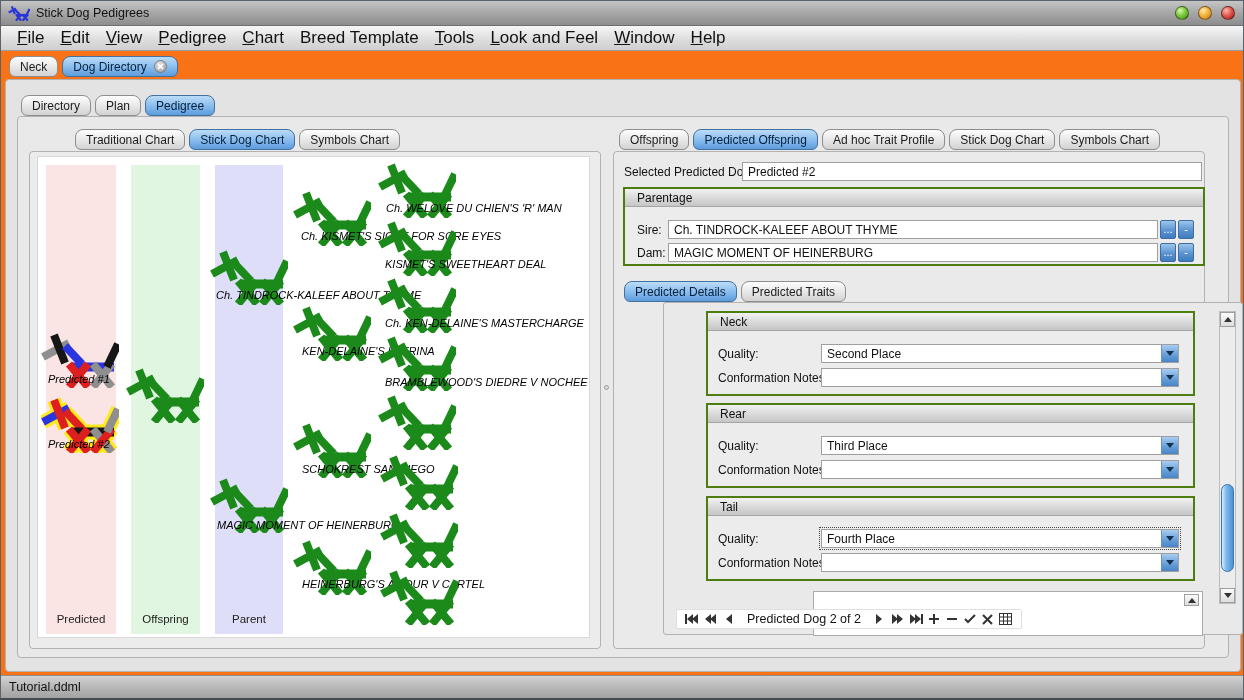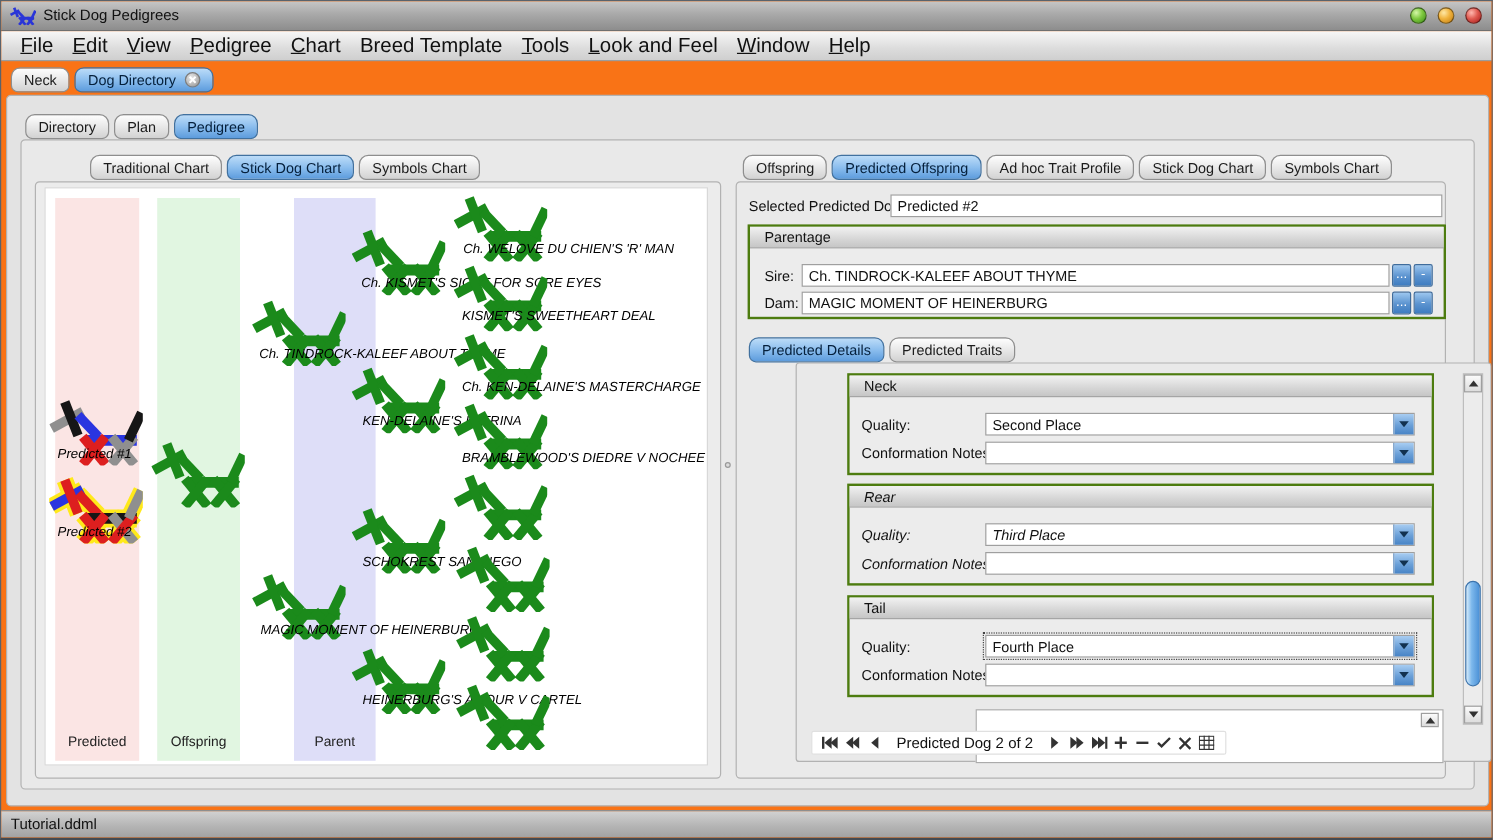--- a/index.html
+++ b/index.html
@@ -183,21 +183,21 @@
         <span>Symbols Chart</span>
       </div>
     </div>
   <div class="chart-area" id="chart-area">
       <div class="ped-col" style="left: 8px; width: 70px; background: rgb(251, 229, 228);">
         <div class="col-label">Predicted</div>
       </div>
       <div class="ped-col" style="left: 93px; width: 69px; background: rgb(225, 246, 225);">
         <div class="col-label">Offspring</div>
       </div>
-      <div class="ped-col" style="left: 177px; width: 68px; background: rgb(222, 222, 248); margin-left: 30px;">
+      <div class="ped-col" style="left: 177px; width: 68px; background: rgb(222, 222, 248);">
         <div class="col-label">Parent</div>
       </div>
       <div style="position: absolute; left: 340px; top: 3px; width: 78px; height: 58px;"><svg viewBox="0 0 78 58" width="78" height="58">
           <path d="M2,27 L28,13" stroke="#1b8a1b" stroke-width="8" fill="none"></path>
           <path d="M13,5 L24,33" stroke="#1b8a1b" stroke-width="8" fill="none"></path>
           <path d="M24,16 L41,34" stroke="#1b8a1b" stroke-width="8" fill="none"></path>
           <path d="M31,37 L73,37" stroke="#1b8a1b" stroke-width="9" fill="none"></path>
           <path d="M28,34 L47,57" stroke="#1b8a1b" stroke-width="8" fill="none"></path>
           <path d="M47,34 L28,57" stroke="#1b8a1b" stroke-width="8" fill="none"></path>
           <path d="M52,34 L71,57" stroke="#1b8a1b" stroke-width="8" fill="none"></path>
@@ -466,21 +466,21 @@
               </div>
             </div>
             <span class="flabel" style="position:absolute; left:10px; top:58px;">Conformation Notes:</span>
             <div class="combo" style="left:113px; top:55px; width:358px;">
               <div class="cval"></div>
               <div class="cbtn">
                 <span class="tri"></span>
               </div>
             </div>
           </div>
-          <div class="group" style="left: 42px; top: 100px; width: 489px; height: 85px; font-style: italic;">
+          <div class="group" style="left: 42px; top: 100px; width: 489px; height: 85px;">
             <div class="group-header">
               <span>Rear</span>
             </div>
             <span class="flabel" style="position:absolute; left:10px; top:34px;">Quality:</span>
             <div class="combo" style="left:113px; top:31px; width:358px;">
               <div class="cval">Third Place</div>
               <div class="cbtn">
                 <span class="tri"></span>
               </div>
             </div>

